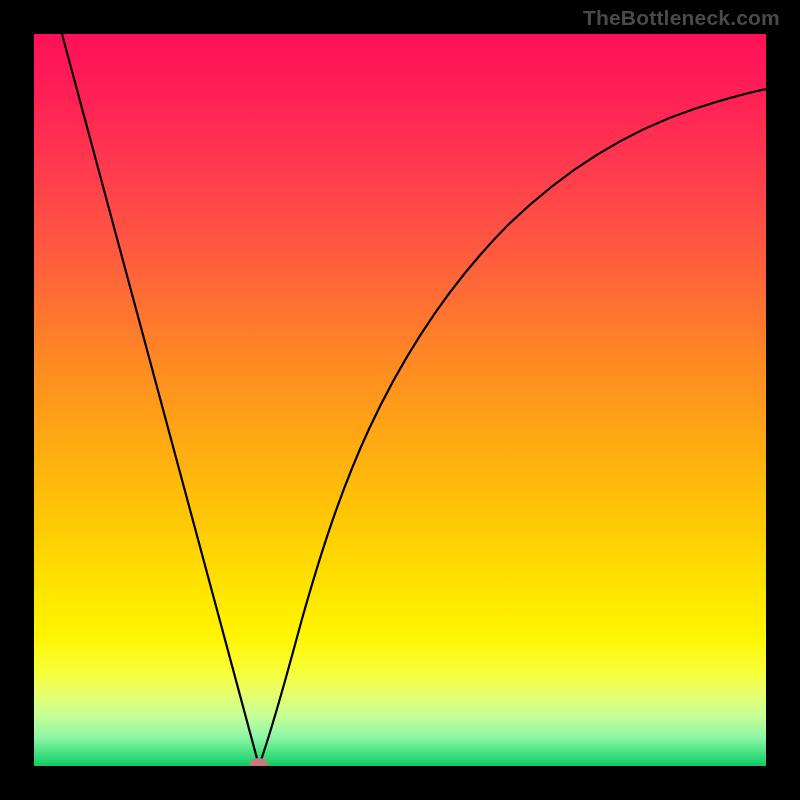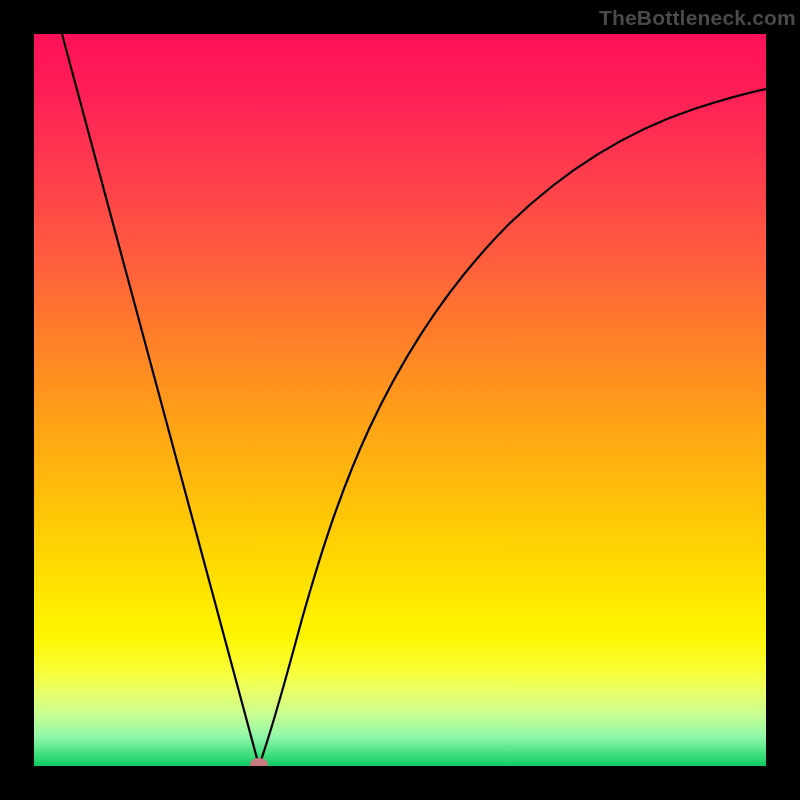--- a/index.html
+++ b/index.html
@@ -21,21 +21,21 @@
     position: absolute;
     left: 34px;
     top: 34px;
     width: 732px;
     height: 732px;
     overflow: hidden;
   }
   .watermark {
     position: absolute;
     top: 6px;
-    right: 4px;
+    right: 20px;
     color: #4a4a4a;
     font-size: 21px;
     font-weight: 600;
     letter-spacing: 0.2px;
     user-select: none;
   }
   .gradient {
     position: absolute;
     inset: 0;
     background: linear-gradient(

